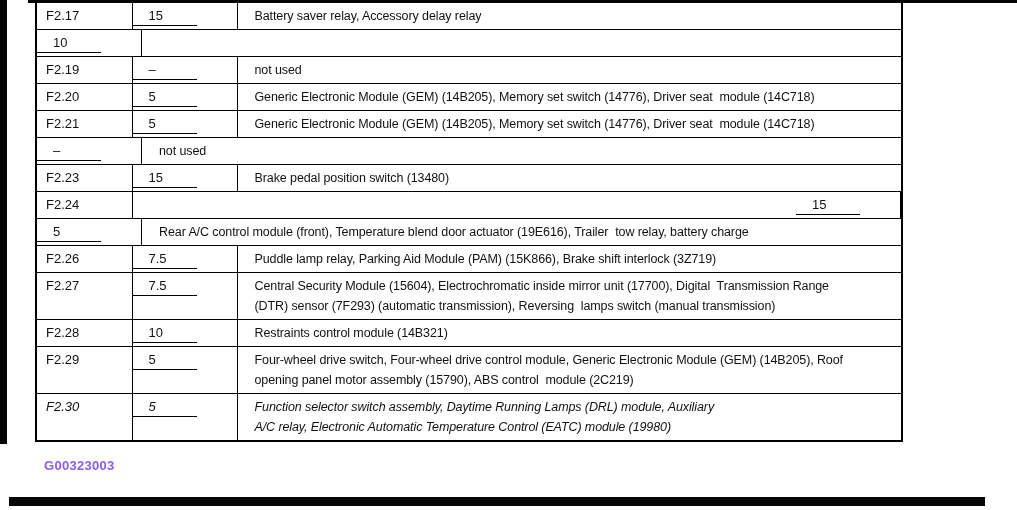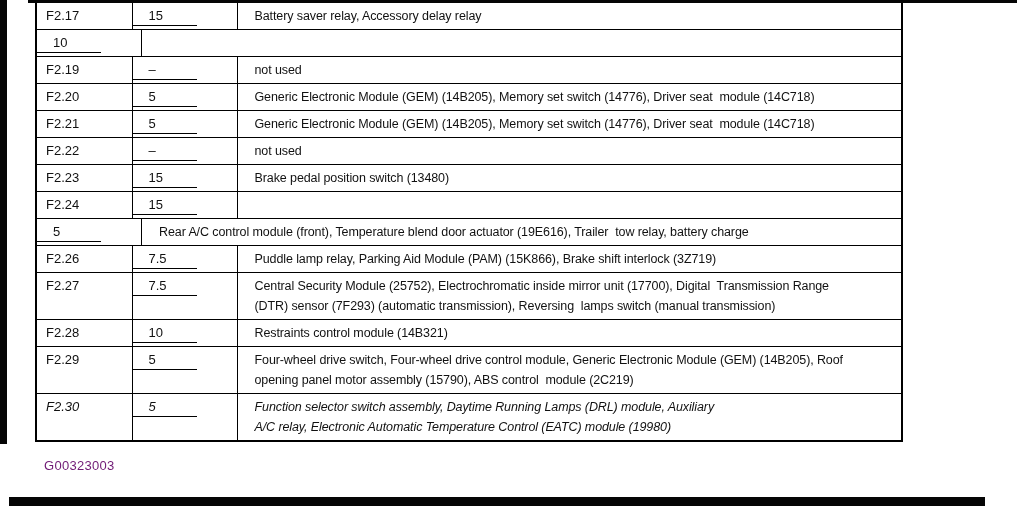--- a/index.html
+++ b/index.html
@@ -32,20 +32,21 @@
     border-left: 2px solid #000;
     border-right: 2px solid #000;
     border-bottom: 2px solid #000;
     background: #fff;
   }
   .row {
     display: flex;
     align-items: stretch;
     border-bottom: 1.5px solid #000;
     min-height: 26px;
+    justify-content: space-between;
   }
   .row:last-child { border-bottom: none; font-style: italic; }
   .cell {
     box-sizing: border-box;
     padding-top: 3px;
     padding-bottom: 3px;
     line-height: 20px;
   }
   .c-fuse {
     width: 95.5px;
@@ -80,21 +81,22 @@
     font-size: 12.5px;
     letter-spacing: -0.1px;
     white-space: pre-wrap;
   }
   .figure-code {
     position: absolute;
     left: 44px;
     top: 458px;
     font-size: 13px;
     letter-spacing: 0.3px;
-    color: #701a75;
+    color: #8b5cf6;
+    font-weight: bold;
   }
 </style>
 </head>
 <body>
 
 <div class="scan-edge edge-left"></div>
 <div class="scan-edge edge-top"></div>
 <div class="scan-edge edge-bottom"></div>
 
 <div class="fuse-table">
@@ -121,21 +123,20 @@
     <div class="cell c-desc">Generic Electronic Module (GEM) (14B205), Memory set switch (14776), Driver seat  module (14C718)</div>
   </div>
 
   <div class="row">
     <div class="cell c-fuse">F2.21</div>
     <div class="cell c-amp"><span class="amp-val">5</span></div>
     <div class="cell c-desc">Generic Electronic Module (GEM) (14B205), Memory set switch (14776), Driver seat  module (14C718)</div>
   </div>
 
   <div class="row">
-    <div class="cell c-fuse">F2.22</div>
     <div class="cell c-amp"><span class="amp-val">–</span></div>
     <div class="cell c-desc">not used</div>
   </div>
 
   <div class="row">
     <div class="cell c-fuse">F2.23</div>
     <div class="cell c-amp"><span class="amp-val">15</span></div>
     <div class="cell c-desc">Brake pedal position switch (13480)</div>
   </div>
 
@@ -151,21 +152,21 @@
 
   <div class="row">
     <div class="cell c-fuse">F2.26</div>
     <div class="cell c-amp"><span class="amp-val">7.5</span></div>
     <div class="cell c-desc">Puddle lamp relay, Parking Aid Module (PAM) (15K866), Brake shift interlock (3Z719)</div>
   </div>
 
   <div class="row">
     <div class="cell c-fuse">F2.27</div>
     <div class="cell c-amp"><span class="amp-val">7.5</span></div>
-    <div class="cell c-desc">Central Security Module (25752), Electrochromatic inside mirror unit (17700), Digital  Transmission Range
+    <div class="cell c-desc">Central Security Module (15604), Electrochromatic inside mirror unit (17700), Digital  Transmission Range
 (DTR) sensor (7F293) (automatic transmission), Reversing  lamps switch (manual transmission)</div>
   </div>
 
   <div class="row">
     <div class="cell c-fuse">F2.28</div>
     <div class="cell c-amp"><span class="amp-val">10</span></div>
     <div class="cell c-desc">Restraints control module (14B321)</div>
   </div>
 
   <div class="row">

